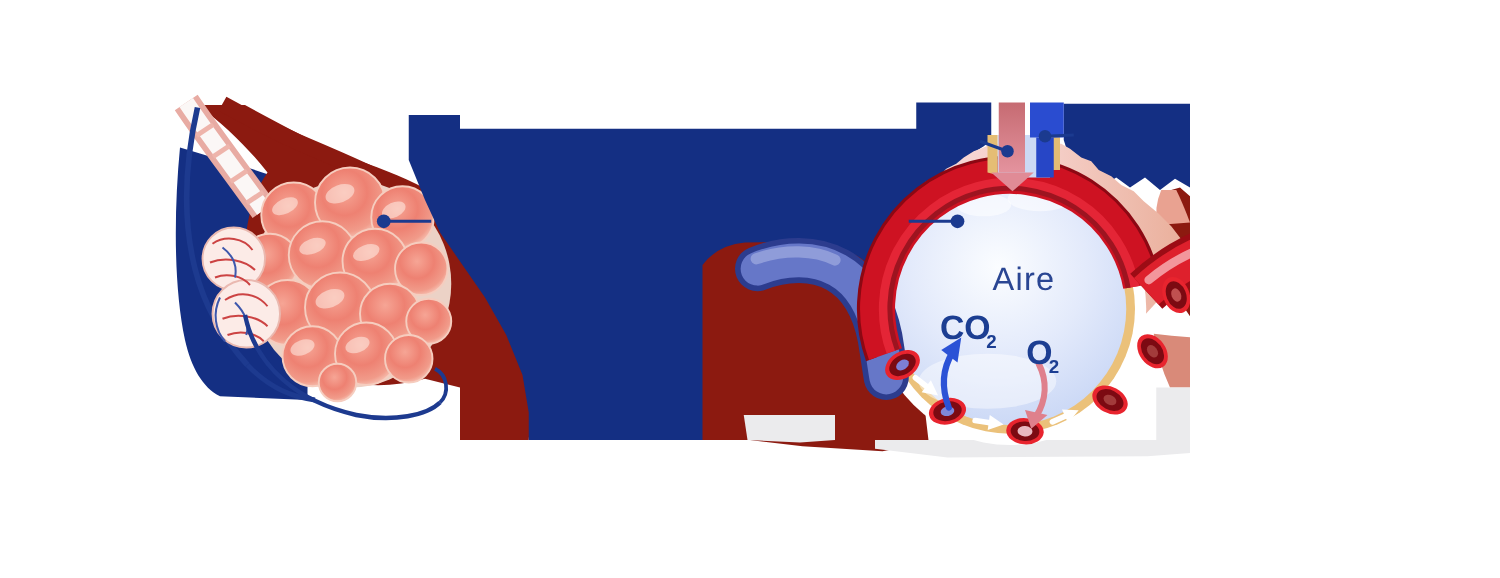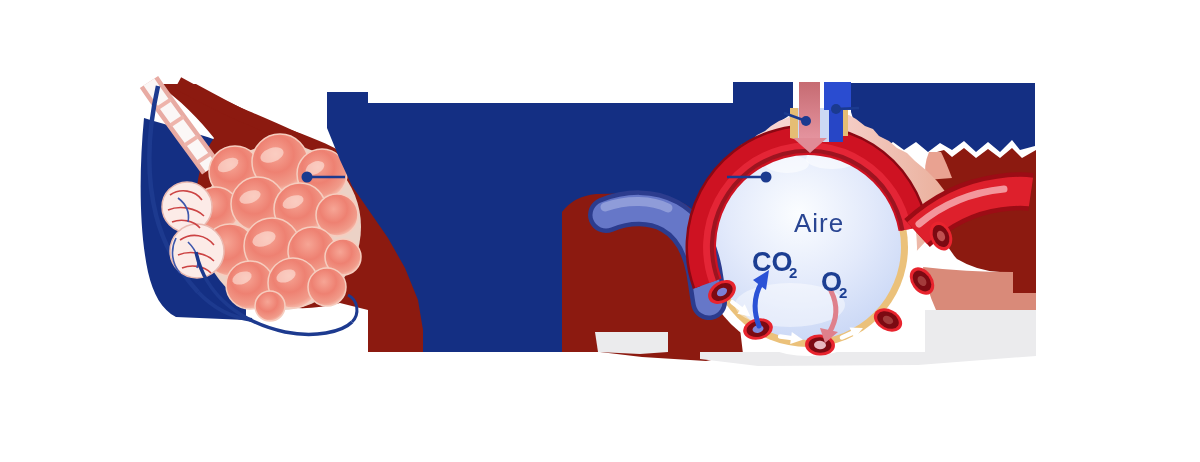--- a/index.html
+++ b/index.html
@@ -1,16 +1,16 @@
 <!DOCTYPE html>
 <html><head>
 <meta charset="utf-8">
 <style>
   html,body{margin:0;padding:0;background:#ffffff;}
-  .stage{position:relative;width:1200px;height:462px;background:#ffffff;overflow:hidden;
+  .stage{position:relative;width:952px;height:462px;background:#ffffff;overflow:hidden;
          font-family:"Liberation Sans",sans-serif;}
   svg{display:block;}
   text{font-family:"Liberation Sans","DejaVu Sans",sans-serif;}
   .lbl-air{font-size:26px;fill:#2a4693;letter-spacing:1px;}
   .lbl-gas{font-size:27px;font-weight:bold;fill:#1c3e92;}
   .lbl-gas-sub{font-size:15px;font-weight:bold;fill:#1c3e92;}
 </style>
 </head>
 <body>
 

